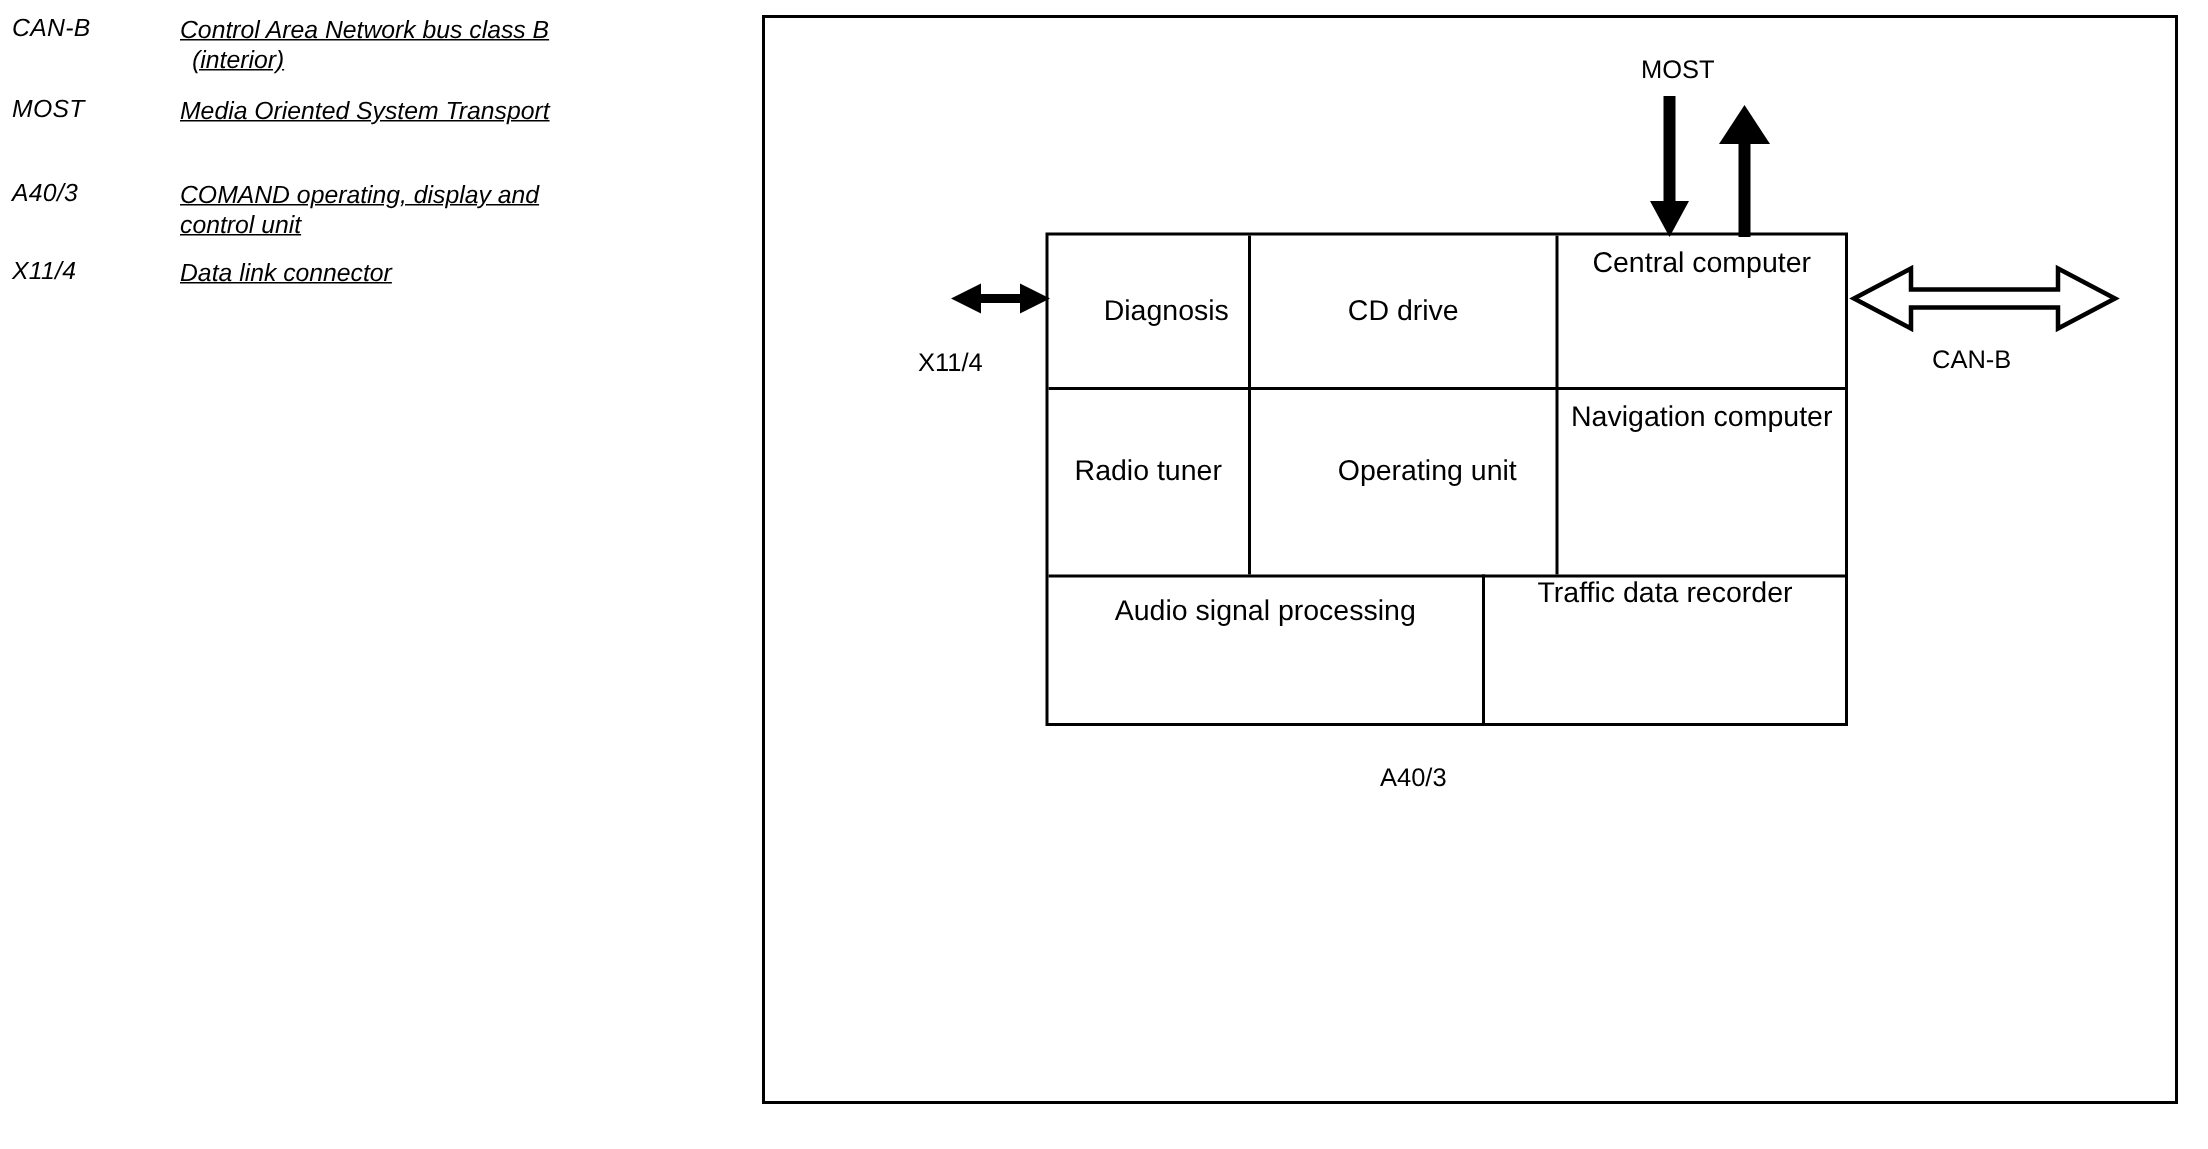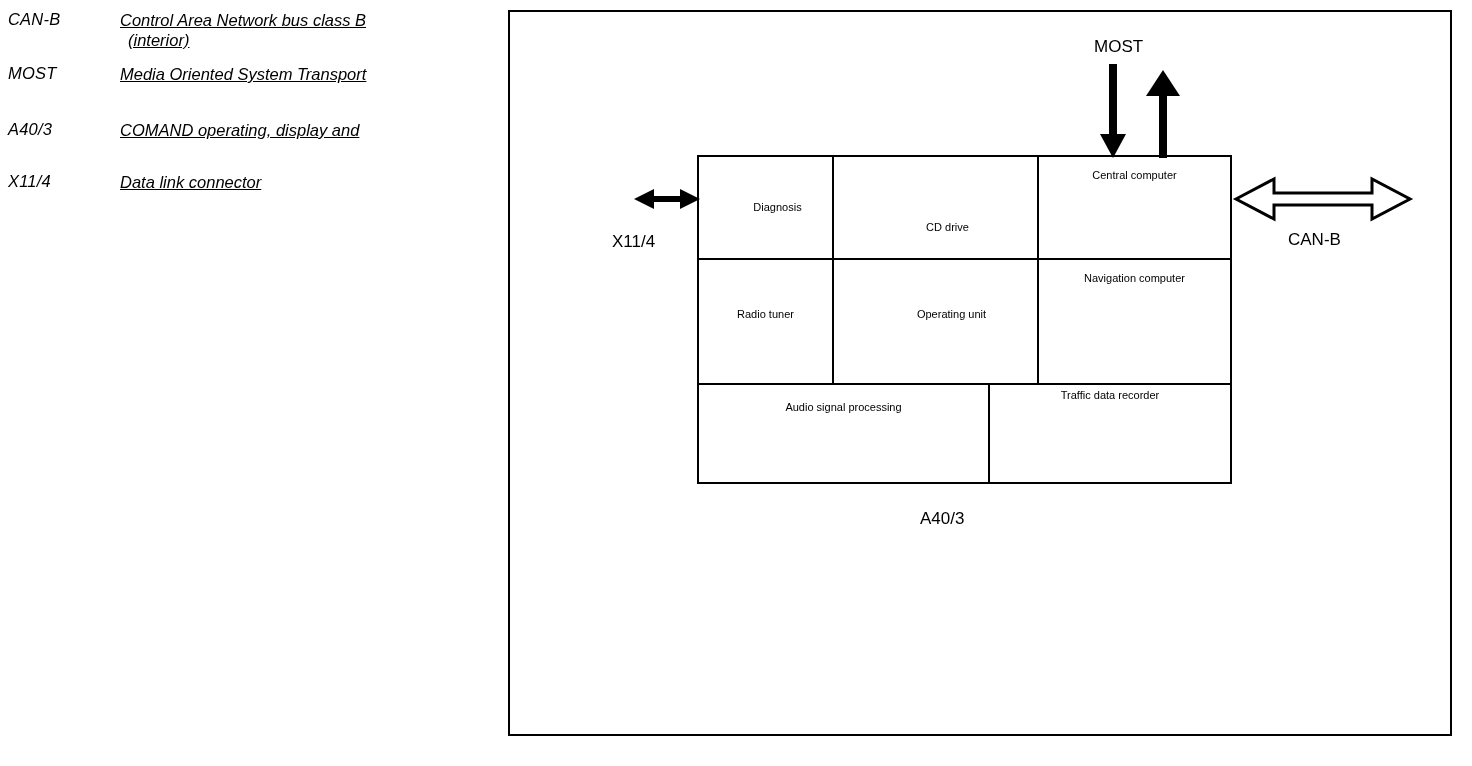--- a/index.html
+++ b/index.html
@@ -78,21 +78,21 @@
     top: 155px;
     width: 535px;
     height: 329px;
     box-sizing: border-box;
     border: 2px solid #000000;
     background: #ffffff;
   }
   .cell {
     position: absolute;
     box-sizing: border-box;
-    font-size: 11px;
+    font-size: 19px;
     line-height: 21px;
     text-align: center;
     color: #000000;
     overflow: hidden;
   }
   .cell .cell-text {
     display: block;
     width: 100%;
   }
   
@@ -112,21 +112,21 @@
   .c-cddrive     { left: 135px; top: 0px;   width: 203px; height: 101px; }
   .c-central     { left: 340px; top: 0px;   width: 191px; height: 101px; }
   .c-radio       { left: 0px;   top: 103px; width: 133px; height: 123px; }
   .c-operating   { left: 135px; top: 103px; width: 203px; height: 123px; }
   .c-navigation  { left: 340px; top: 103px; width: 191px; height: 112px; }
   .c-audio       { left: 0px;   top: 228px; width: 289px; height: 97px; border-radius: 10px; }
   .c-traffic     { left: 291px; top: 228px; width: 240px; height: 97px; }
 
   
   .c-diagnosis  .cell-text { margin-top: 40px; }
-  .c-cddrive    .cell-text { margin-top: 60px; padding-left: 12px; }
+  .c-cddrive    .cell-text { margin-top: 40px; }
   .c-central    .cell-text { margin-top: 8px; }
   .c-radio      .cell-text { margin-top: 44px; }
   .c-operating  .cell-text { margin-top: 44px; padding-left: 16px; }
   .c-navigation .cell-text { margin-top: 8px; }
   .c-audio      .cell-text { margin-top: 12px; }
   .c-traffic    .cell-text { margin-top: 0; }
 
   
   .diag-label {
     position: absolute;
@@ -168,20 +168,21 @@
       <span class="legend-term">MOST</span>
       <span class="legend-def">
         <span>Media Oriented System Transport</span>
       </span>
     </div>
 
     <div class="legend-row" style="top: 120px;">
       <span class="legend-term">A40/3</span>
       <span class="legend-def">
         <span>COMAND operating, display and</span>
+        <span class="cont2">control unit</span>
       </span>
     </div>
 
     <div class="legend-row" style="top: 172px;">
       <span class="legend-term">X11/4</span>
       <span class="legend-def">
         <span>Data link connector</span>
       </span>
     </div>
 

